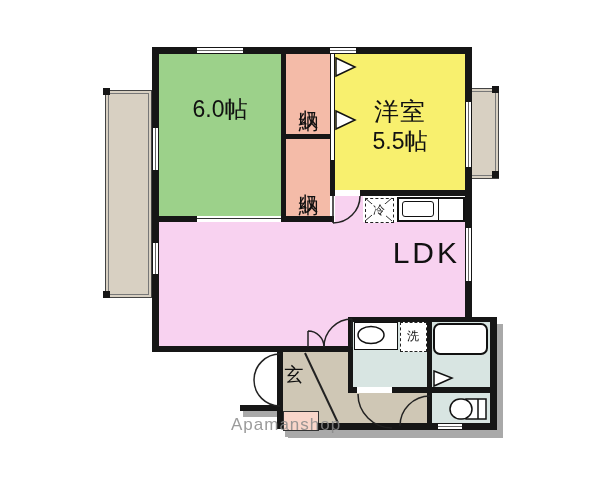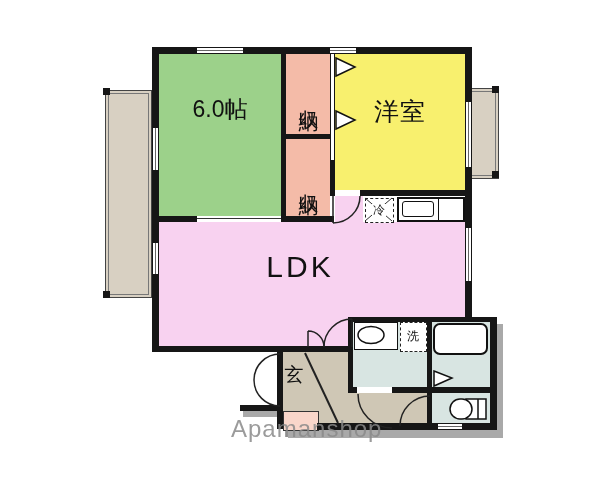--- a/index.html
+++ b/index.html
@@ -21,21 +21,21 @@
   .l2{font-size:23px;}
   .ldk1{font-size:30px;letter-spacing:3px;}
   .ldk2{font-size:26px;}
   .vtext{writing-mode:vertical-rl;text-orientation:upright;font-size:20px;letter-spacing:2px;}
   .tiny{font-size:12px;line-height:1;}
   .fixture{position:absolute;background:#fff;z-index:5;}
   .dashed{border:1px dashed #222;}
   .solidbox{border:2px solid #111;}
   #icons{position:absolute;left:0;top:0;z-index:6;pointer-events:none;}
   #watermark{position:absolute;left:231px;top:415px;width:160px;z-index:10;
-             font-size:24px;color:var(--watermark);opacity:.85;letter-spacing:1px;}
+             font-size:17px;color:var(--watermark);opacity:.85;letter-spacing:1px;}
 </style>
 </head>
 <body>
 
 <div id="plan">
 
   <div class="shadow" style="left:288px;top:430px;width:215px;height:8px;"></div>
   <div class="shadow" style="left:497px;top:324px;width:6px;height:106px;"></div>
   <div class="shadow" style="left:243px;top:411px;width:40px;height:6px;"></div>
   <div class="shadow" style="left:285px;top:429px;width:32px;height:8px;"></div>
@@ -131,22 +131,23 @@
     <line x1="305" y1="353" x2="338" y2="423" stroke="#222" stroke-width="2"></line>
   </svg>
 
   <div class="label" style="left:159px;top:95px;width:122px;">
     <div class="l2">6.0帖</div>
   </div>
   <div class="label vtext" style="left:296px;top:63px;height:66px;">収納</div>
   <div class="label vtext" style="left:296px;top:147px;height:66px;">収納</div>
   <div class="label" style="left:335px;top:82px;width:130px;margin-top:14px;">
     <div class="l1">洋室</div>
+    <div class="l2">5.5帖</div>
   </div>
-  <div class="label" style="left:140px;top:248px;width:320px;">
+  <div class="label" style="left:140px;top:234px;width:320px;text-align:right;">
     <div class="ldk1">LDK</div>
   </div>
   <div class="label" style="left:282px;top:363px;width:24px;font-size:19px;">玄</div>
   <div class="label tiny" style="left:372px;top:204px;width:14px;background:#fff;">冷</div>
   <div class="label tiny" style="left:406px;top:330px;width:14px;background:#fff;">洗</div>
 
   <div id="watermark">Apamanshop</div>
 </div>
 
 </body></html>

